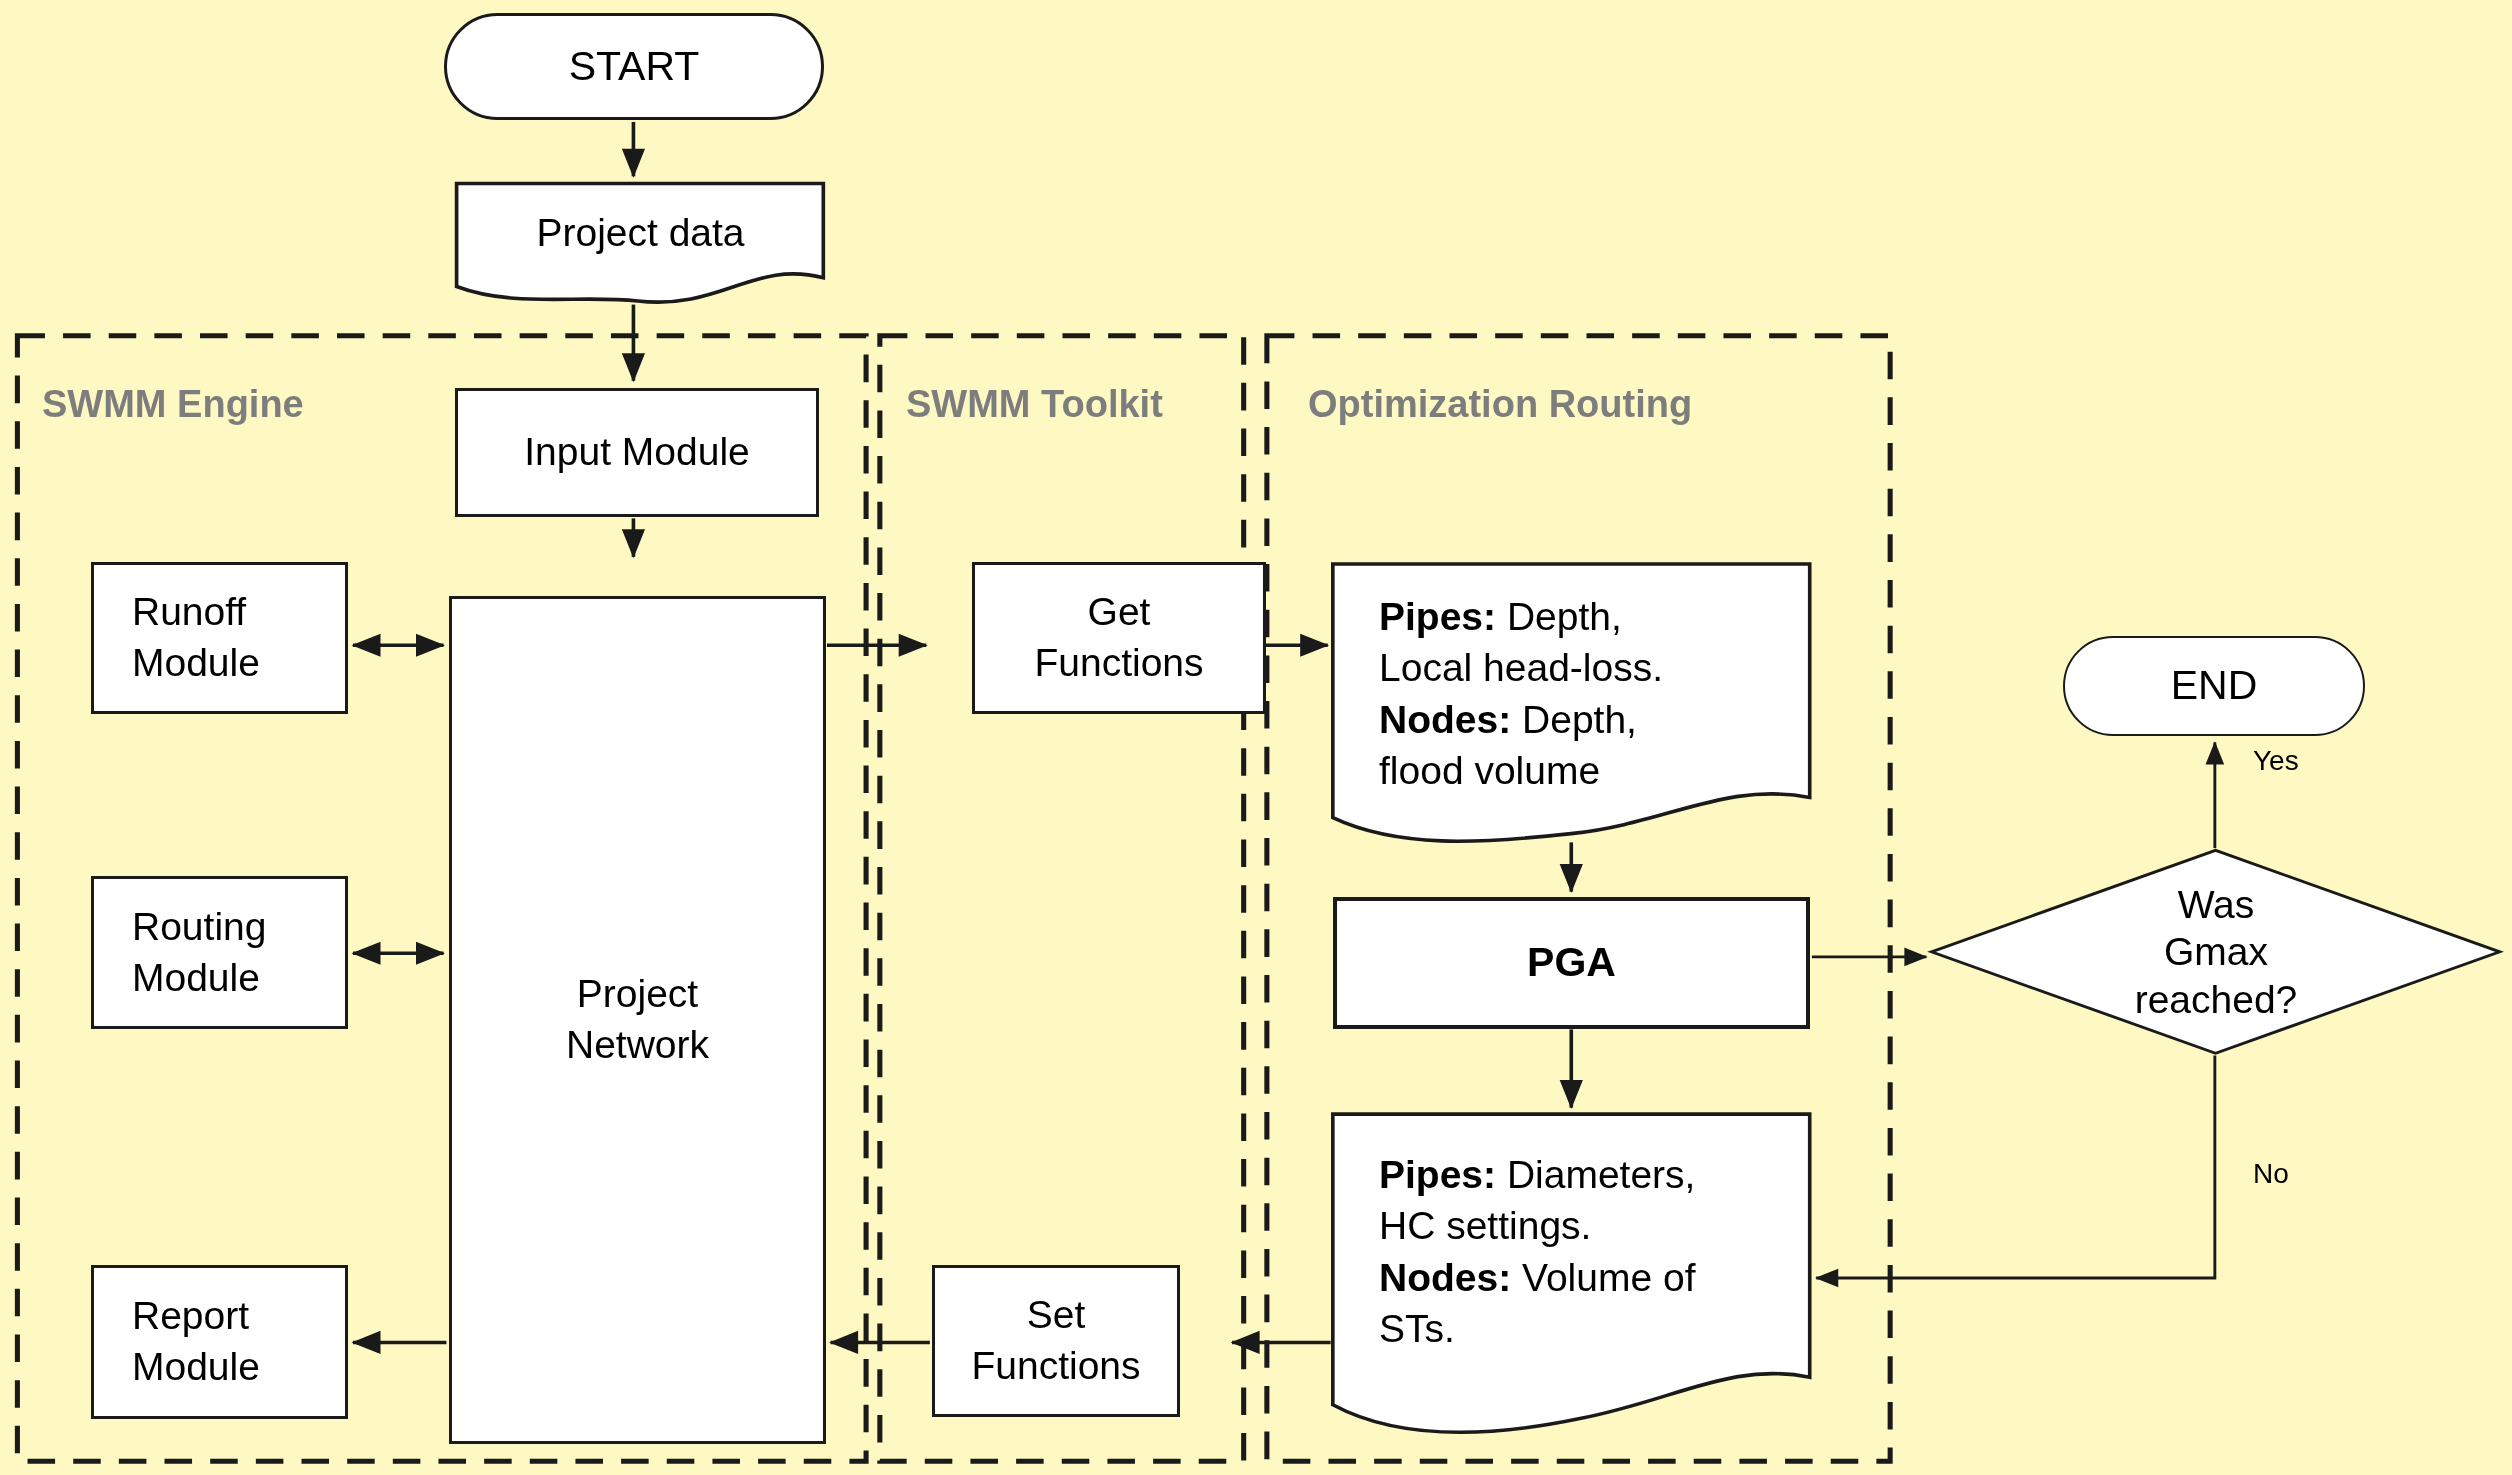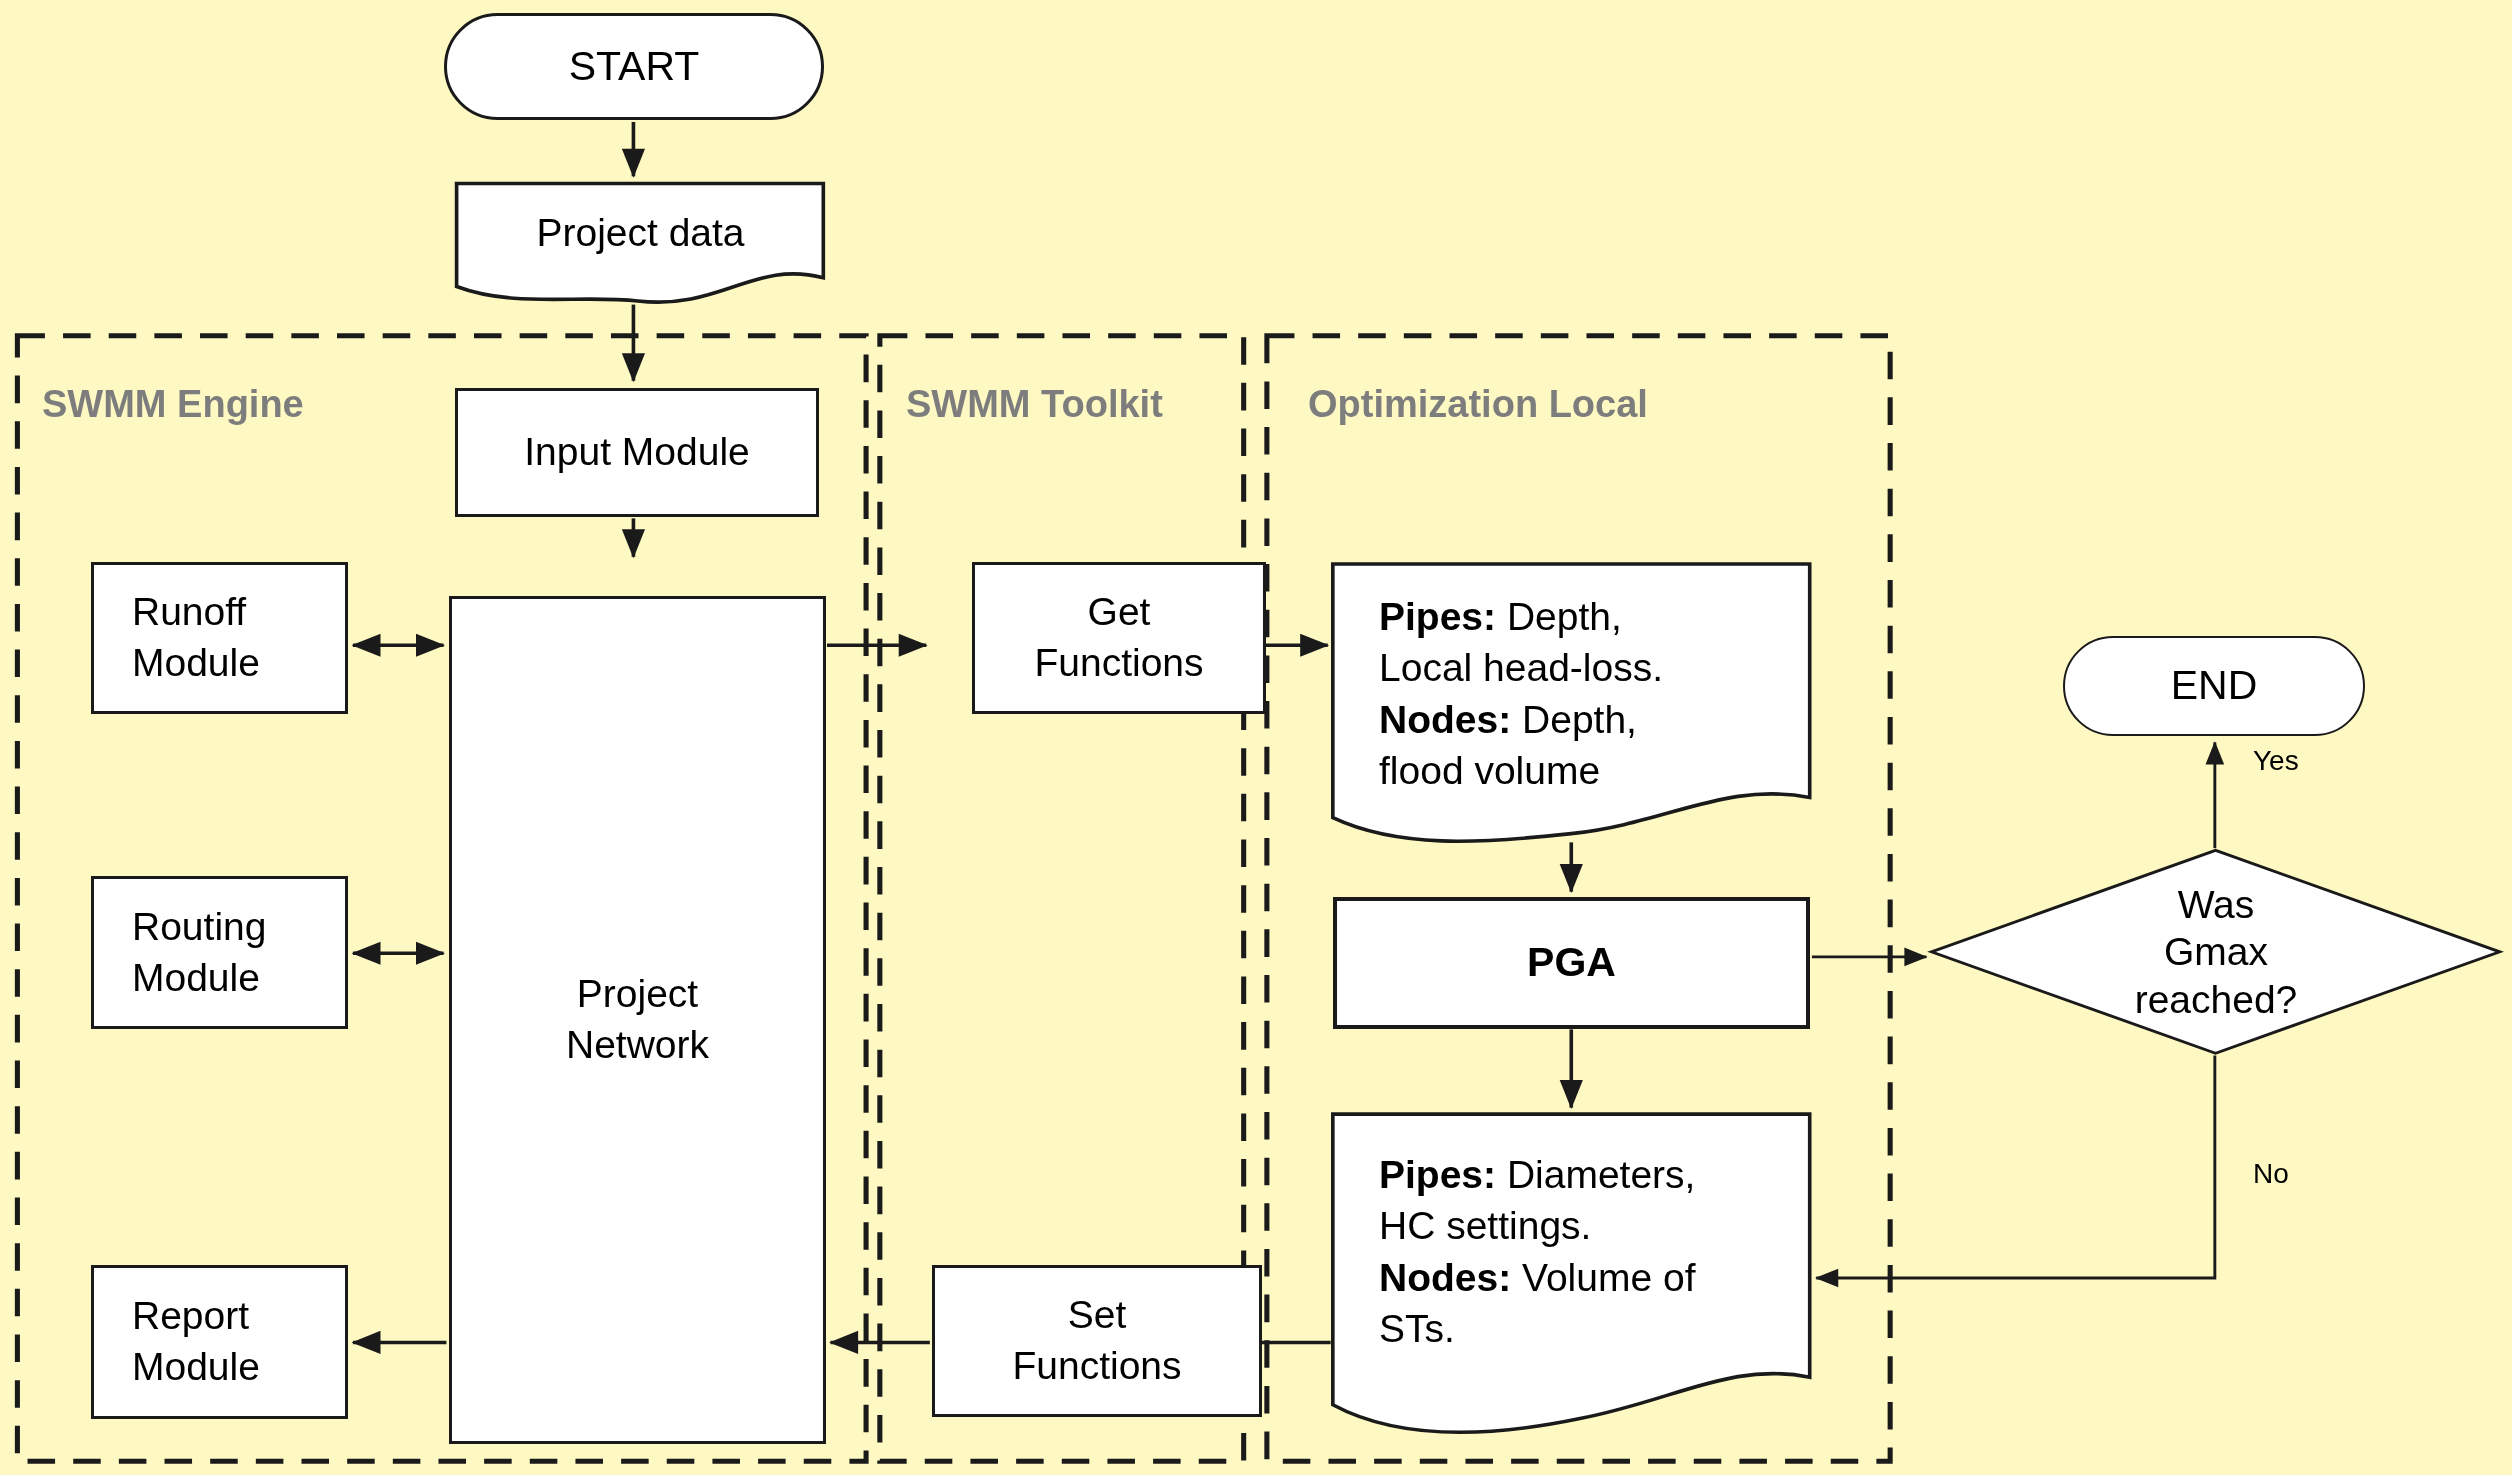--- a/index.html
+++ b/index.html
@@ -63,21 +63,21 @@
   </svg>
 
   <div class="box stadium" style="left:444px;top:13px;width:380px;height:107px;">
     <span class="start-label">START</span>
   </div>
 
   <div class="doc-text" style="left:457px;top:207px;width:367px;text-align:center;">Project data</div>
 
   <div class="section-title" style="left:42px;top:383px;">SWMM Engine</div>
   <div class="section-title" style="left:906px;top:383px;">SWMM Toolkit</div>
-  <div class="section-title" style="left:1308px;top:383px;">Optimization Local</div>
+  <div class="section-title" style="left:1308px;top:383px;">Optimization Routing</div>
 
   <div class="box" style="left:455px;top:388px;width:364px;height:129px;">
     <span>Input Module</span>
   </div>
 
   <div class="box align-left" style="left:91px;top:562px;width:257px;height:152px;">
     <span class="col left">
       <span>Runoff</span>
       <span>Module</span>
     </span>
@@ -104,21 +104,21 @@
     </span>
   </div>
 
   <div class="box" style="left:932px;top:562px;width:294px;height:152px;margin-left:40px;">
     <span class="col">
       <span>Get</span>
       <span>Functions</span>
     </span>
   </div>
 
-  <div class="box" style="left:932px;top:1265px;width:330px;height:152px;">
+  <div class="box" style="left:932px;top:1265px;width:248px;height:152px;">
     <span class="col">
       <span>Set</span>
       <span>Functions</span>
     </span>
   </div>
 
   <div class="doc-text" style="left:1379px;top:591px;">
     <div><span class="b">Pipes:</span><span> Depth,</span></div>
     <div><span class="b"></span><span>Local head-loss.</span></div>
     <div><span class="b">Nodes:</span><span> Depth,</span></div>

